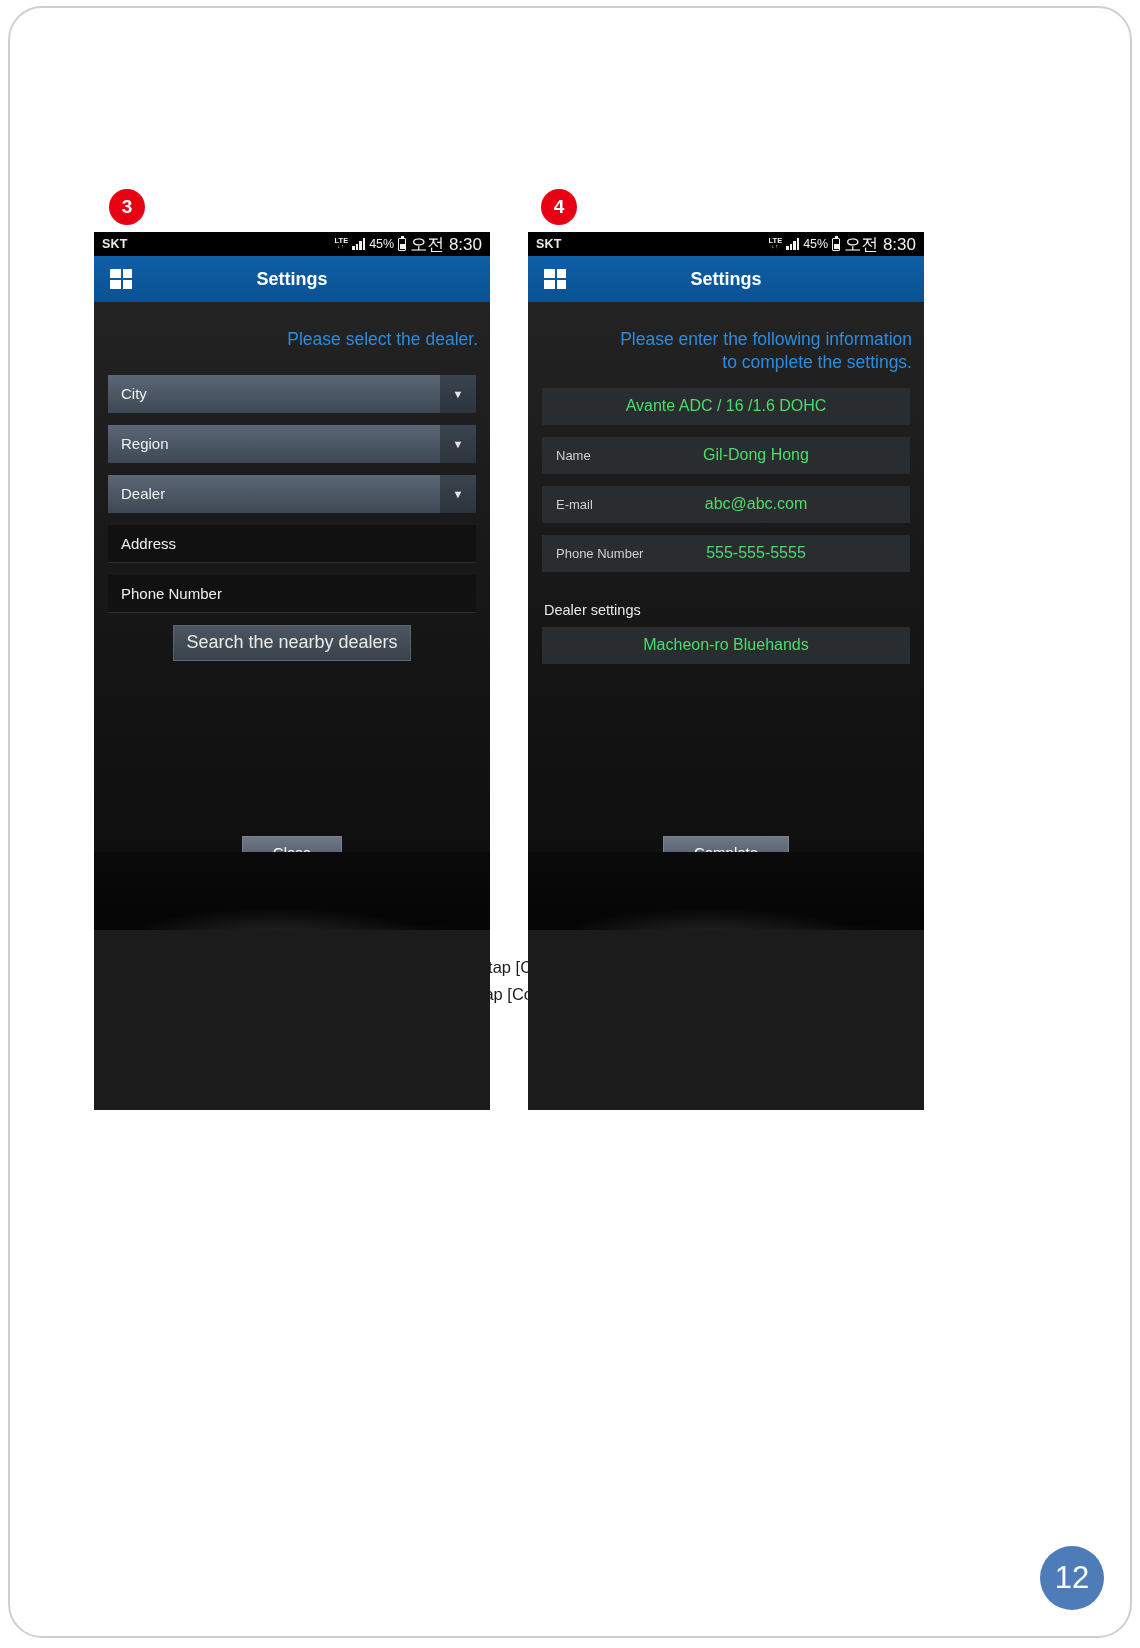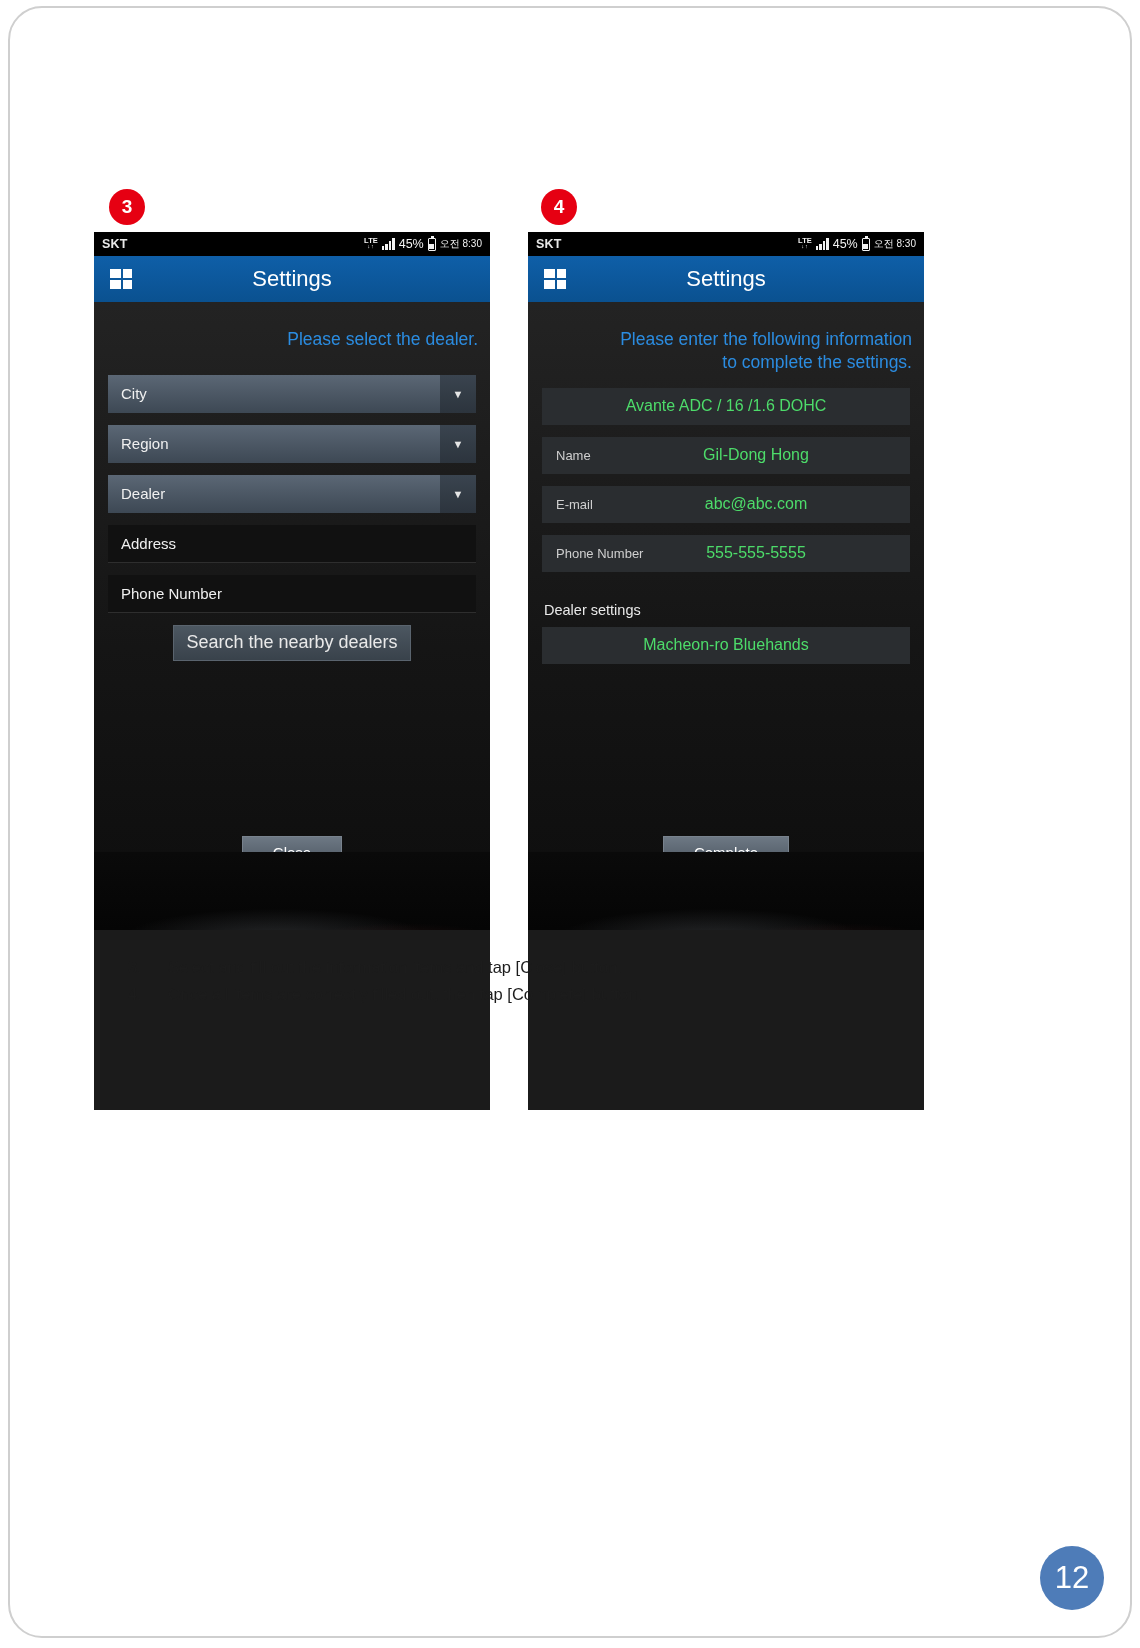--- a/index.html
+++ b/index.html
@@ -123,21 +123,21 @@
   }
   .battery-icon::after {
     content: "";
     position: absolute;
     left: 0.6px;
     right: 0.6px;
     bottom: 0.6px;
     height: 45%;
     background: #f2f2f2;
   }
-  .clock { font-size: 10px; }
+  .clock { font-size: 17px; }
 
   .appbar {
     position: relative;
     height: 46px;
     background: #0b5394;
     background: linear-gradient(#0f5fa8, #0a5190);
     display: flex;
     align-items: center;
   }
   .grid-icon {
@@ -149,22 +149,22 @@
     display: grid;
     grid-template-columns: 11px 9px;
     grid-template-rows: 9px 9px;
     gap: 2px;
   }
   .grid-icon span { background: #ffffff; display: block; }
   .appbar-title {
     width: 100%;
     text-align: center;
     color: #ffffff;
-    font-size: 22px;
-    font-weight: normal;
+    font-size: 18px;
+    font-weight: bold;
   }
 
   .screen-body {
     position: relative;
     height: 628px;
     background: #1d1d1d;
     background: linear-gradient(#232323, #151515 55%, #0d0d0d);
   }
 
   .headline {

